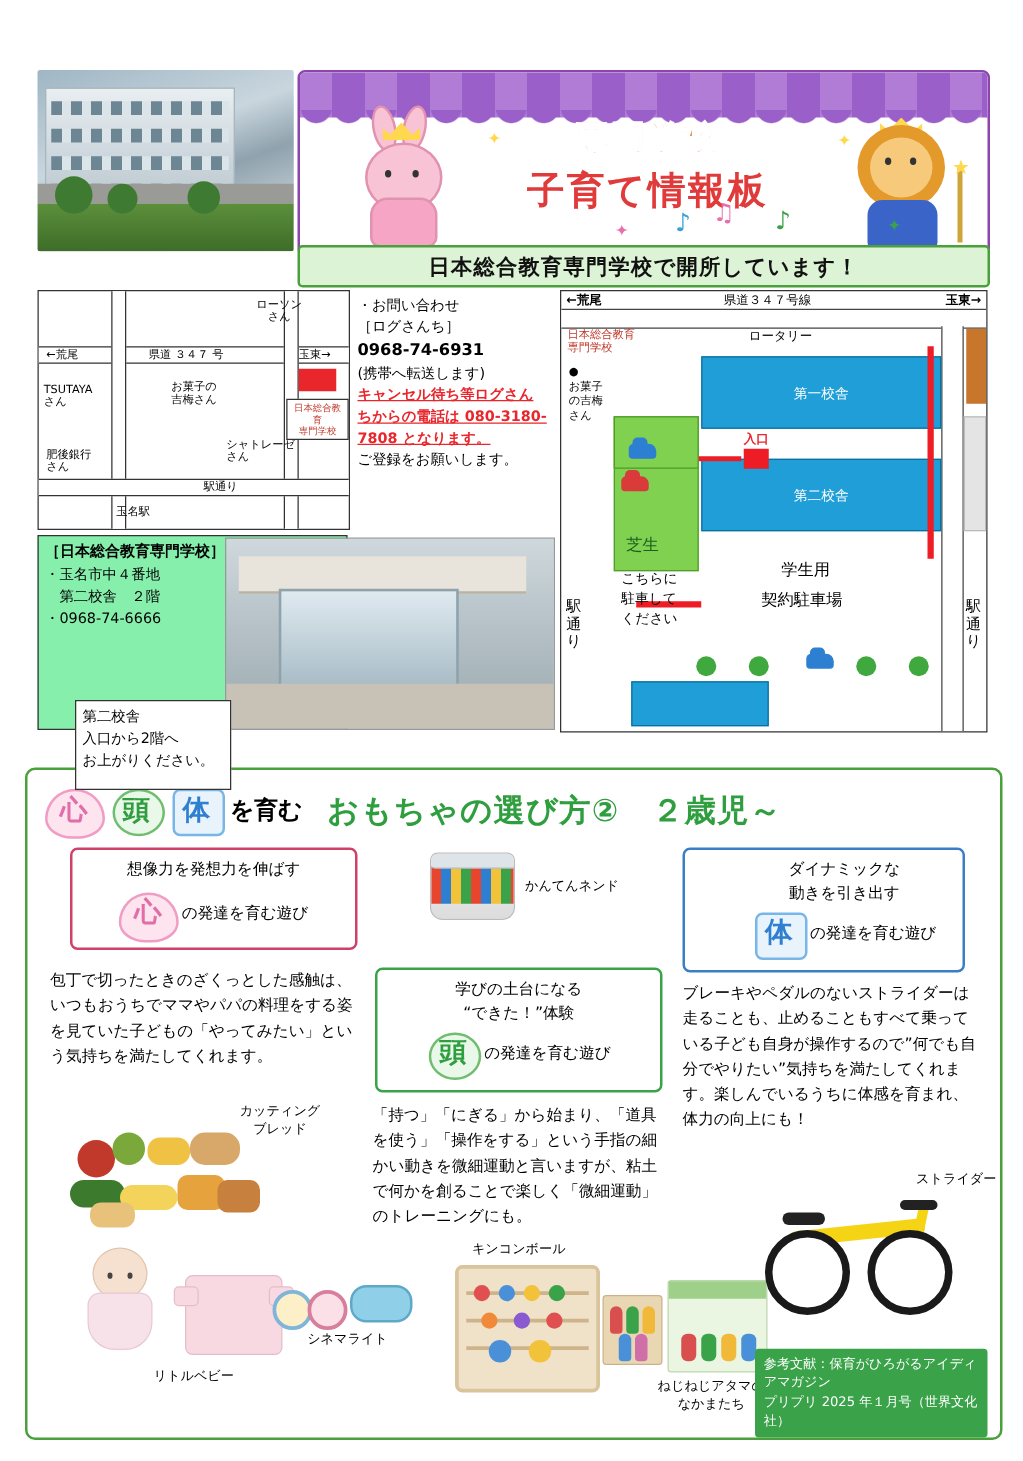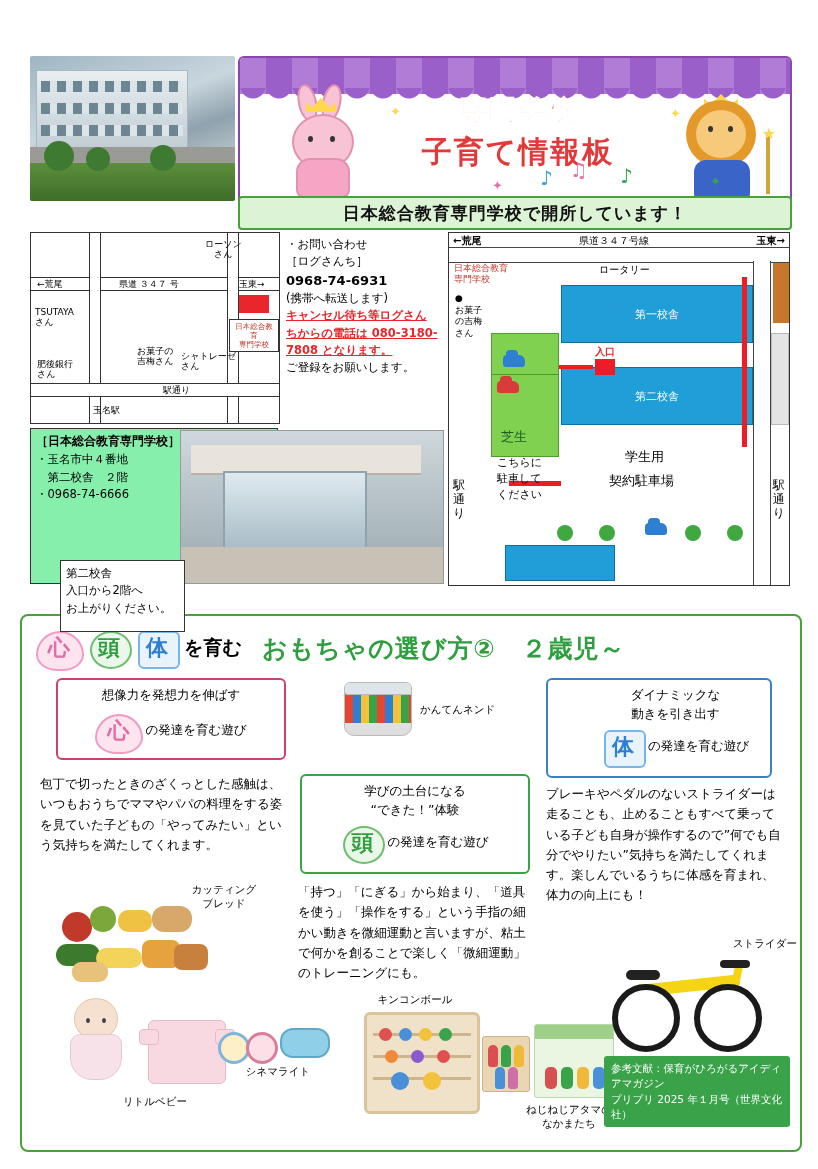--- a/index.html
+++ b/index.html
@@ -192,21 +192,21 @@
   .abacus .bead{position:absolute;width:13px;height:13px;border-radius:50%;}
 
   .woodbox{position:absolute;width:46px;height:54px;background:#e9d7b4;border:1px solid #cbb28a;border-radius:3px;}
   .woodbox .p{position:absolute;width:10px;height:22px;border-radius:5px 5px 3px 3px;}
 
   .pkg{position:absolute;width:78px;height:72px;background:#eaf6e2;border:1px solid #bcd6ae;border-radius:3px;}
   .pkg .top{position:absolute;left:0;top:0;width:100%;height:14px;background:#9ed08a;}
   .pkg .fig{position:absolute;width:12px;height:22px;border-radius:5px;bottom:8px;}
 
   .ref{
-    position:absolute;right:10px;bottom:23px;width:186px;
+    position:absolute;right:10px;bottom:0;width:186px;
     background:#3aa34a;color:#fff;font-size:10.5px;line-height:1.45;
     padding:5px 7px;border-radius:3px;box-sizing:border-box;
   }
 
   .bread{position:absolute;width:170px;height:84px;}
   .bread .veg{position:absolute;border-radius:50%;}
 </style>
 </head>
 <body>
 
@@ -274,21 +274,21 @@
       <div class="rd-h" style="left:0;top:44px;width:248px;"></div>
       <div class="rd-v" style="left:58px;top:0;height:190px;"></div>
       <div class="rd-v" style="left:196px;top:0;height:190px;"></div>
       <div class="rd-h" style="left:0;top:150px;width:248px;"></div>
 
       <div class="lbl" style="left:150px;top:6px;text-align:center;margin-left:24px;">ローソン<br>さん</div>
       <div class="lbl" style="left:6px;top:46px;">←荒尾</div>
       <div class="lbl" style="left:88px;top:46px;">県道 ３４７ 号</div>
       <div class="lbl" style="left:208px;top:46px;">玉東→</div>
       <div class="lbl" style="left:4px;top:74px;">TSUTAYA<br>さん</div>
-      <div class="lbl" style="left:106px;top:72px;text-align:center;margin-top:41px;">お菓子の<br>吉梅さん</div>
+      <div class="lbl" style="left:106px;top:72px;text-align:center;">お菓子の<br>吉梅さん</div>
       <div class="lbl" style="left:6px;top:126px;">肥後銀行<br>さん</div>
       <div class="lbl" style="left:150px;top:118px;">シャトレーゼ<br>さん</div>
       <div class="lbl" style="left:132px;top:152px;">駅通り</div>
       <div class="lbl" style="left:62px;top:172px;">玉名駅</div>
 
       <div class="redbox" style="left:208px;top:62px;width:30px;height:18px;"></div>
       <div class="school" style="left:198px;top:86px;width:44px;">日本総合教育<br>専門学校</div>
     </div>
 
     <div class="contact">

